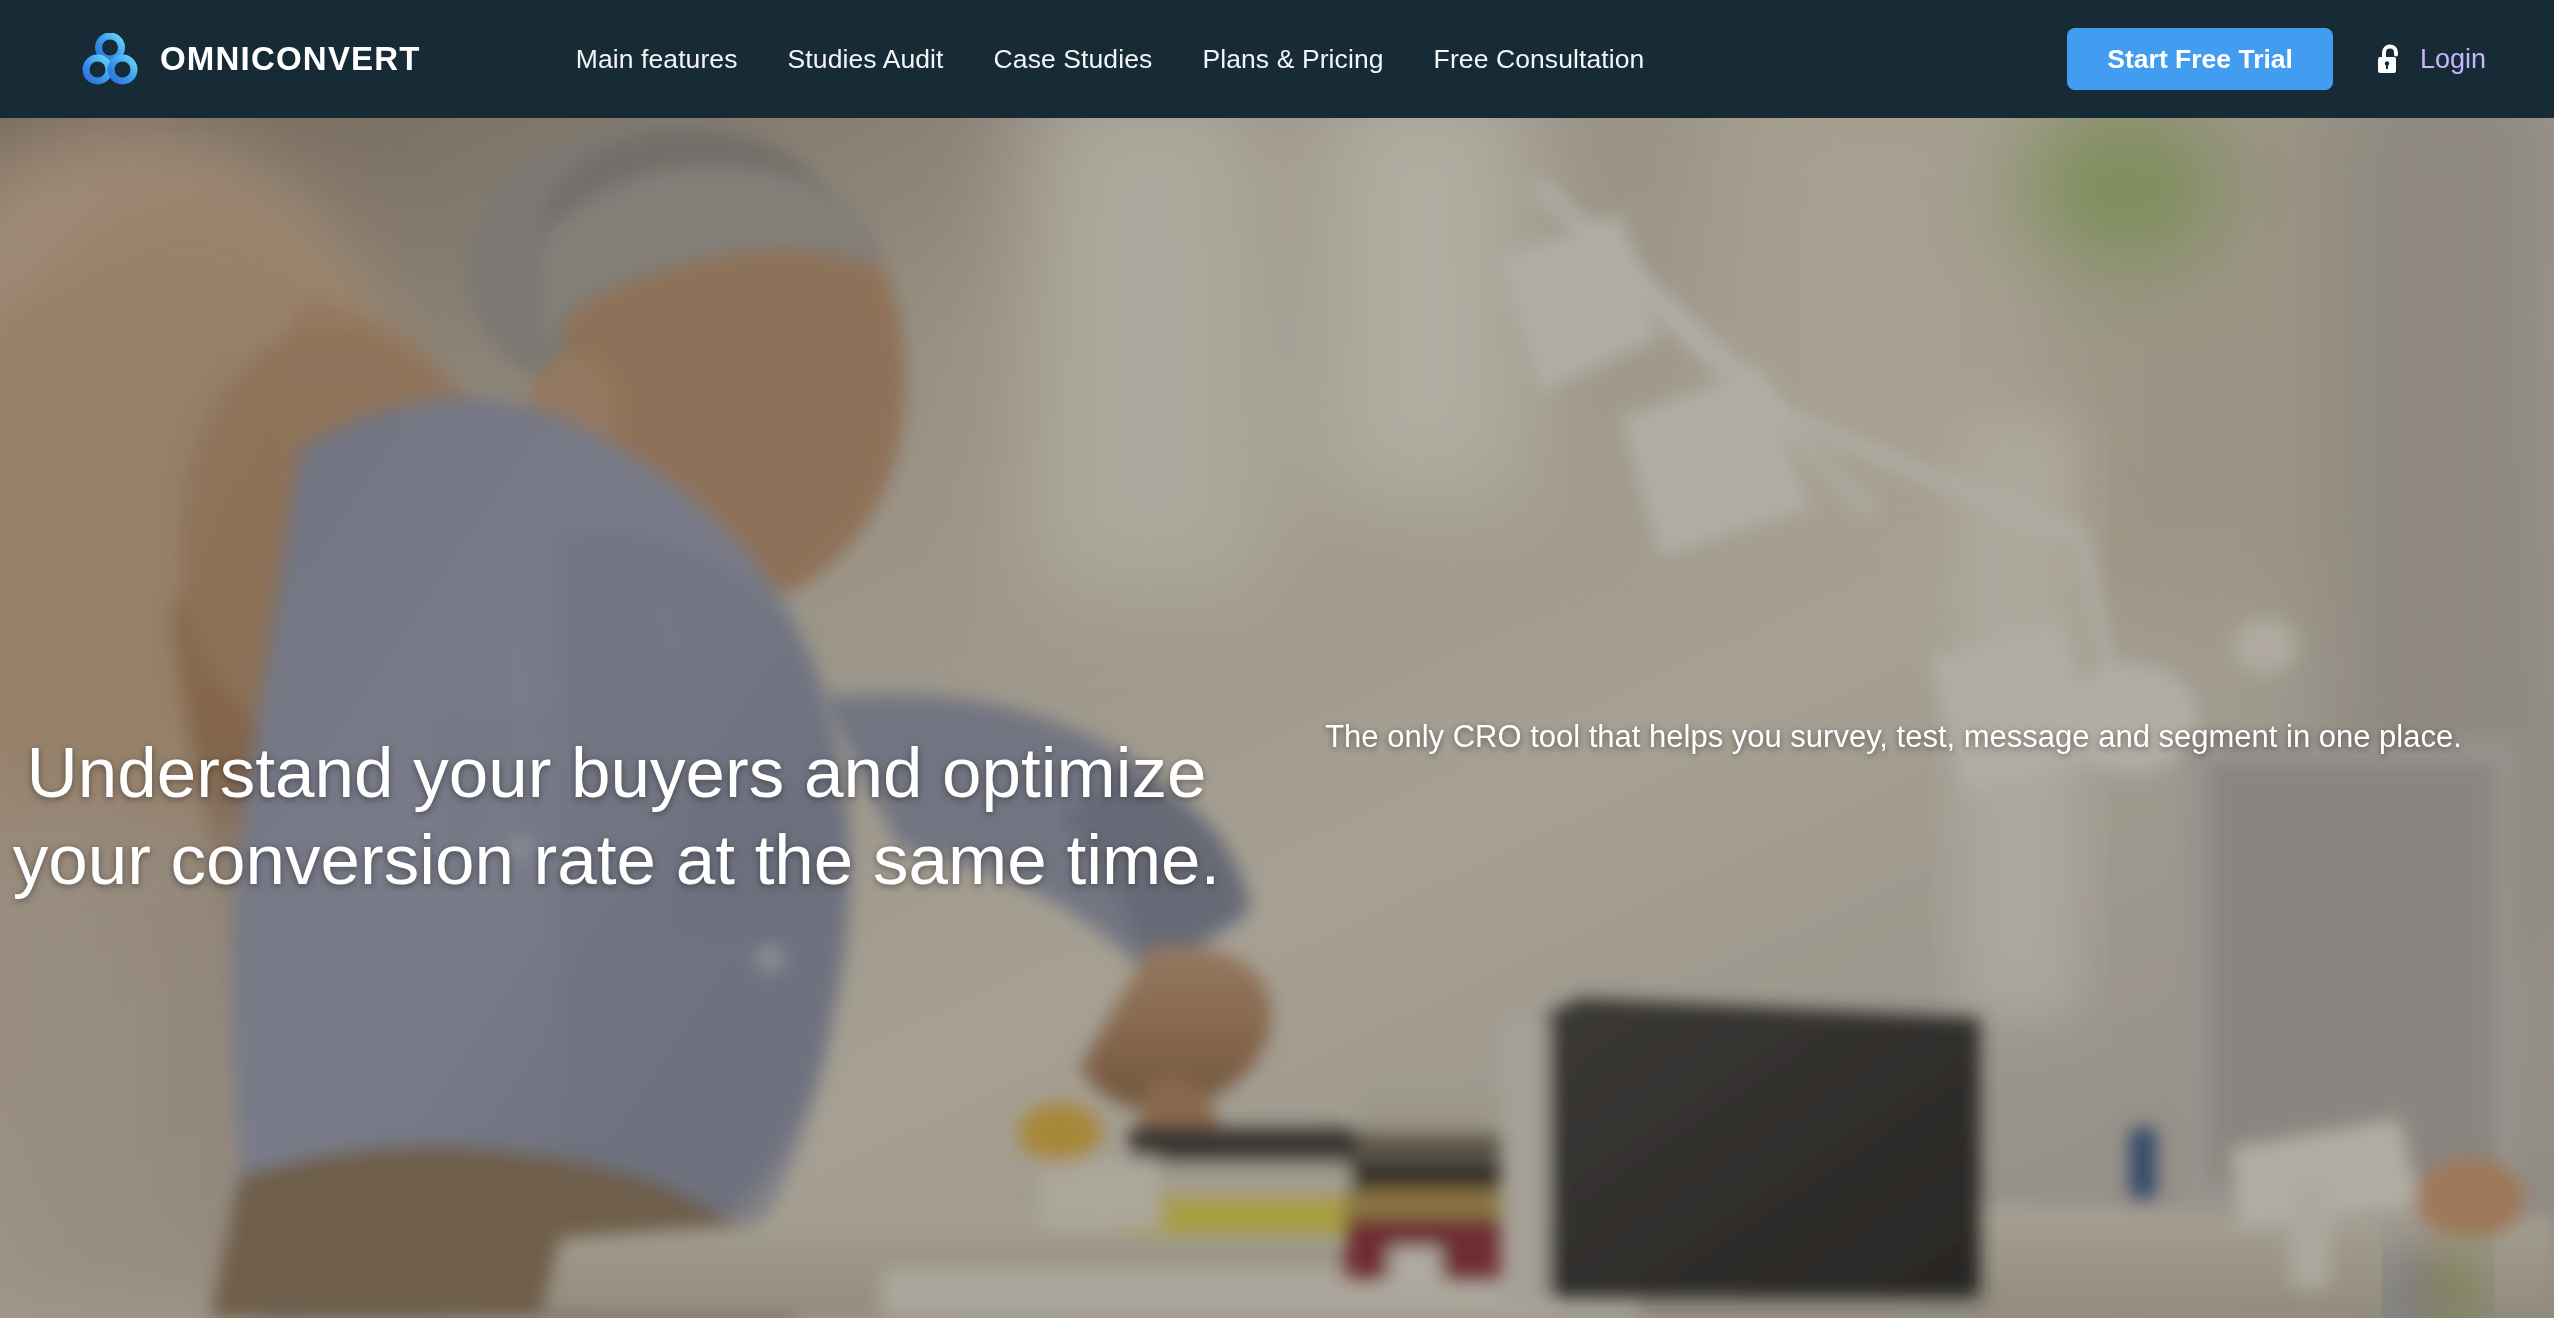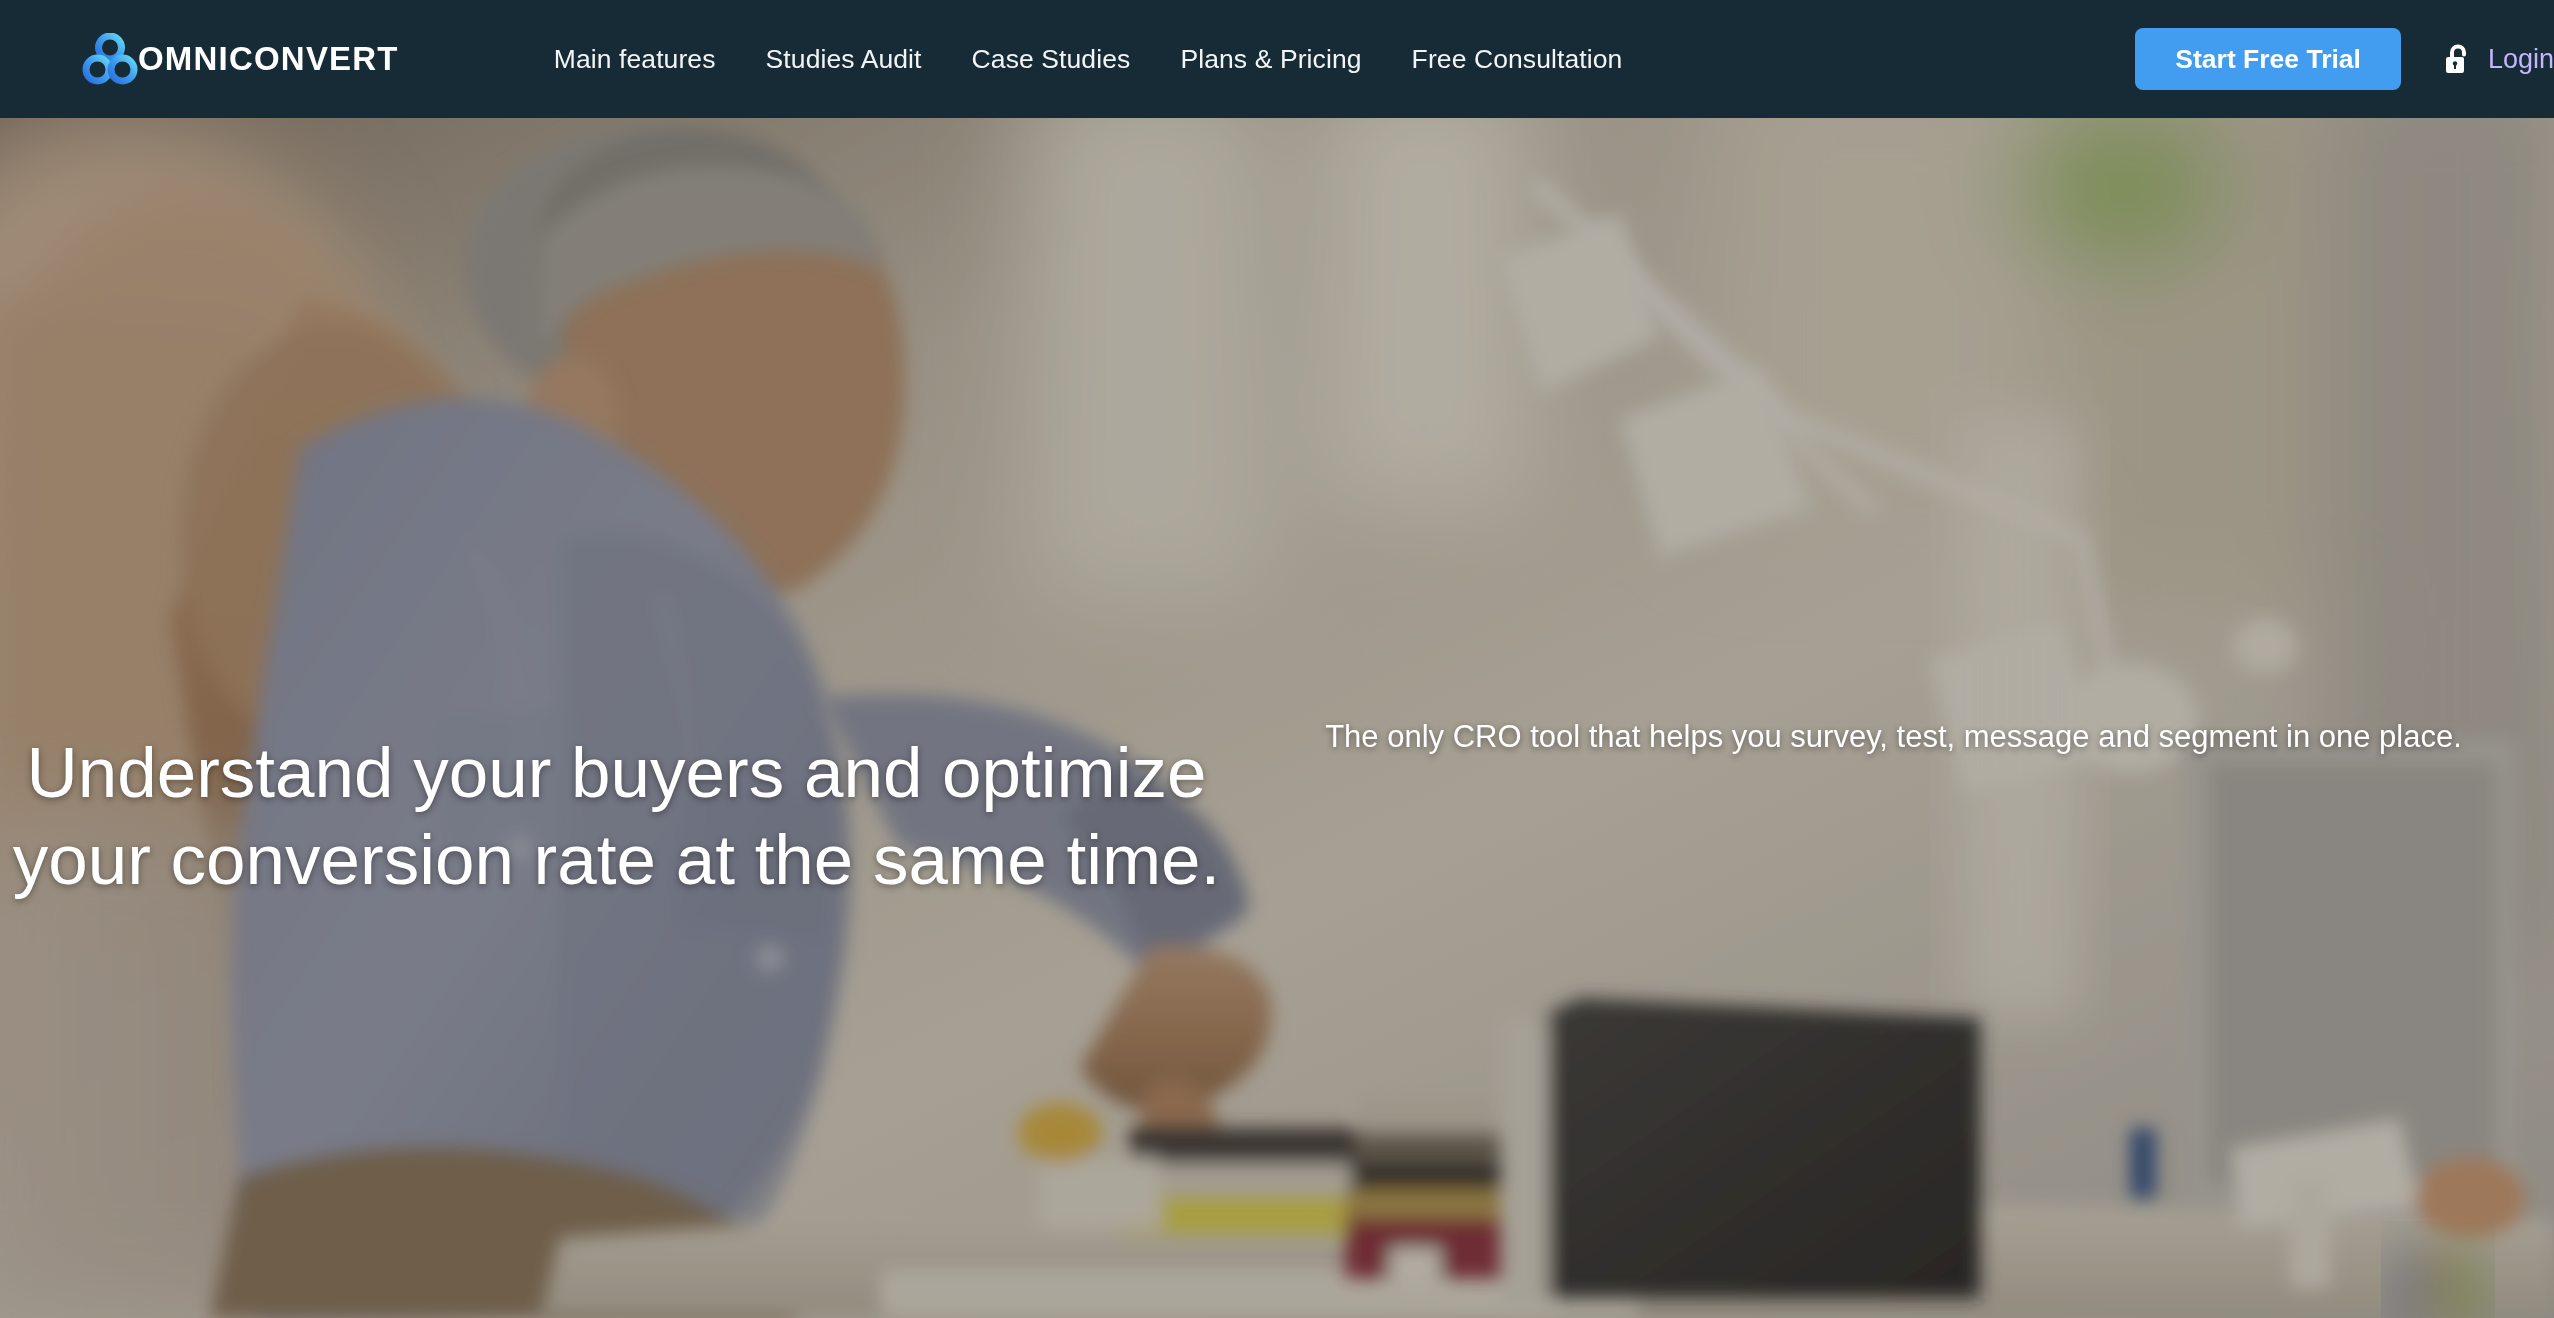--- a/index.html
+++ b/index.html
@@ -28,20 +28,21 @@
     background: #172b36;
     z-index: 50;
     display: flex;
     align-items: center;
   }
 
   .brand {
     display: flex;
     align-items: center;
     margin-left: 82px;
+    gap: 22px;
     cursor: pointer;
   }
   .brand-mark { width: 56px; height: 52px; display: block; }
   .brand-name {
     color: #ffffff;
     font-size: 33px;
     letter-spacing: 1.2px;
     font-weight: 700;
     white-space: nowrap;
   }
@@ -61,20 +62,21 @@
     letter-spacing: 0.1px;
   }
 
   .header-right {
     position: absolute;
     right: 0;
     top: 0;
     height: 118px;
     display: flex;
     align-items: center;
+    padding-right: 68px;
   }
 
   .trial-btn {
     background: #429cf0;
     color: #ffffff;
     font-size: 26.5px;
     font-weight: 700;
     border: none;
     border-radius: 8px;
     padding: 0 40px;

